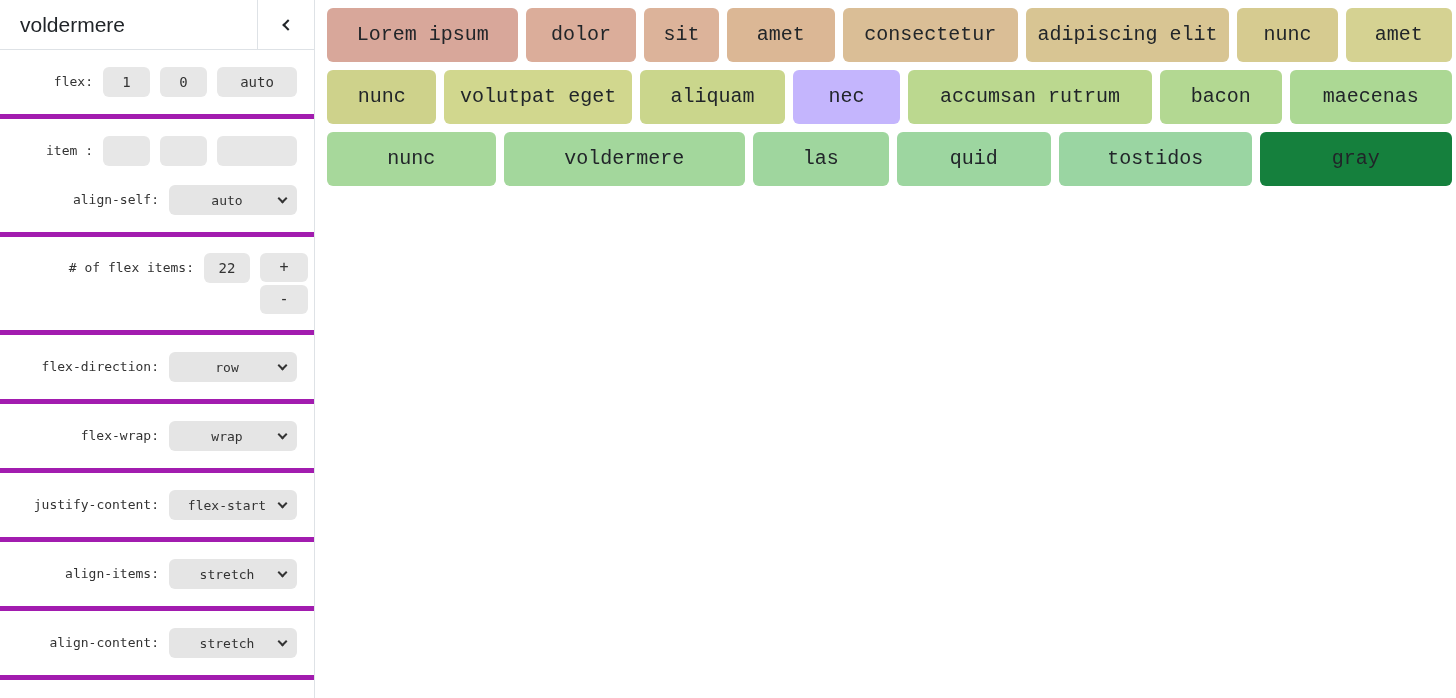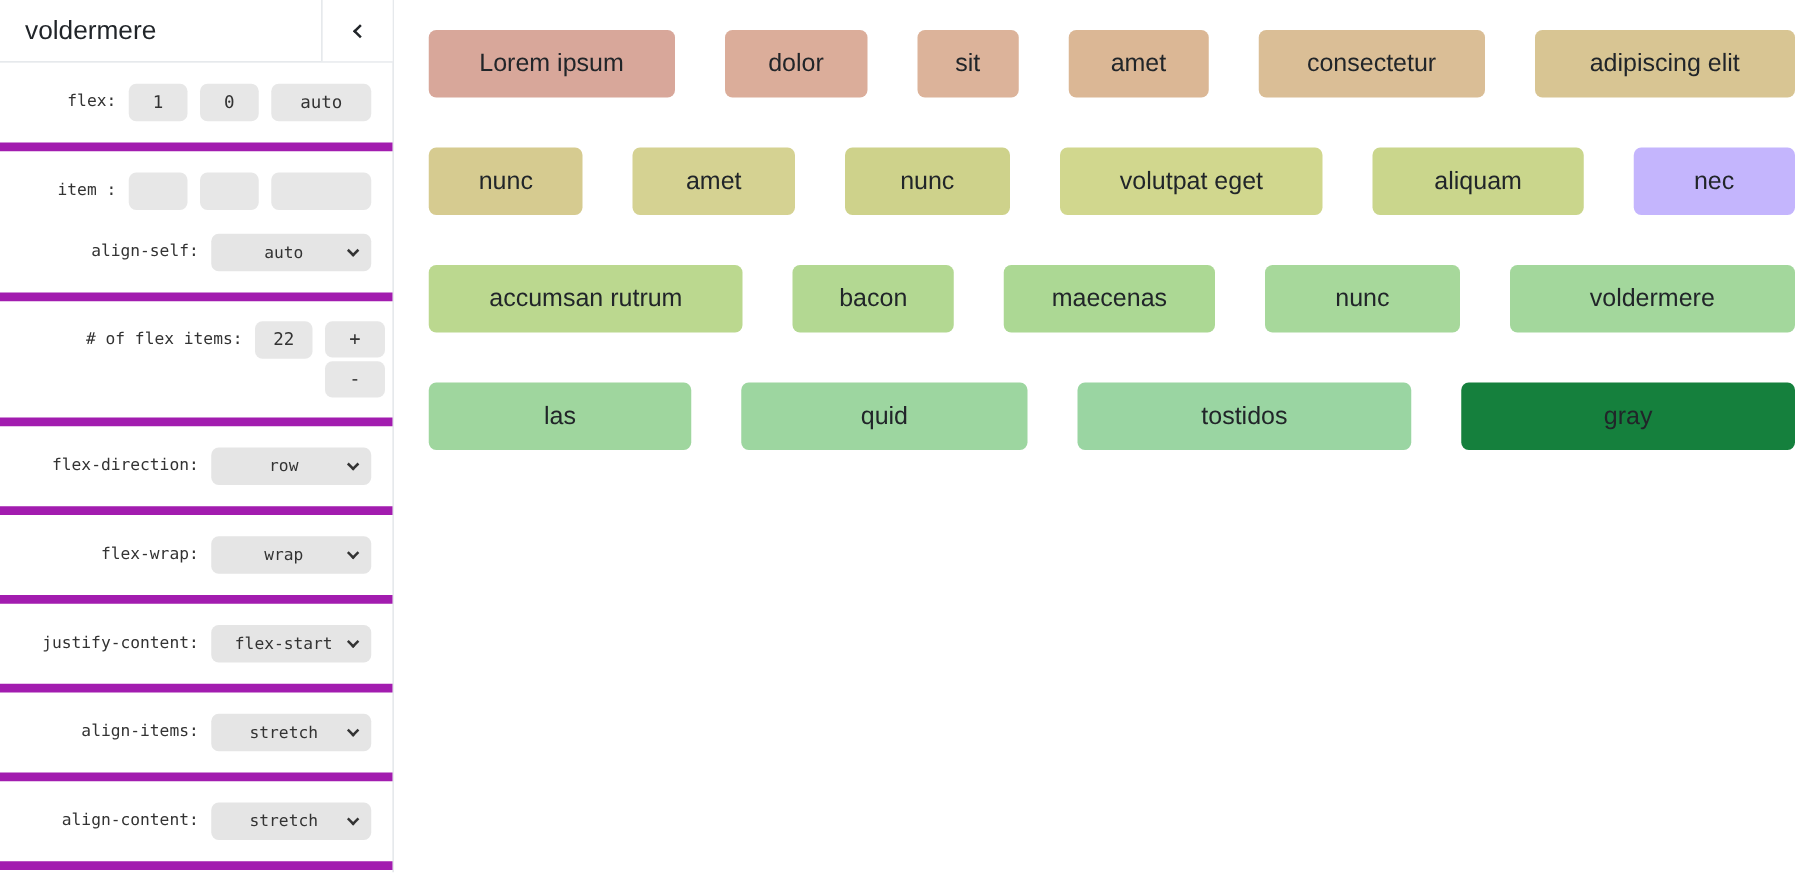--- a/index.html
+++ b/index.html
@@ -28,21 +28,21 @@
     width: 57px; border: none; background: #fff;
     border-left: 1px solid #dee2e6; cursor: pointer;
     display: flex; align-items: center; justify-content: center;
   }
   .chev-left {
     display: inline-block; width: 8px; height: 8px;
     border-left: 2px solid #212529; border-bottom: 2px solid #212529;
     transform: rotate(45deg); margin-left: 3px;
   }
   section.sb-section {
-    border-bottom: 7px solid #a21caf;
+    border-bottom: 5px solid #a21caf;
     padding: 17px 17px; display: flex; flex-direction: column; gap: 19px;
   }
   section.sb-section.count { padding: 16px 6px; }
   .row {
     display: flex; justify-content: flex-end; align-items: center;
   }
   .row.top { align-items: flex-start; }
   .lbl {
     font-family: "DejaVu Sans Mono", monospace;
     font-size: 13px; color: #333; line-height: 30px; white-space: pre;
@@ -78,23 +78,23 @@
   }
 
   
   main.stage { flex: 1; min-width: 0; }
   .canvas {
     display: flex; flex-direction: row; flex-wrap: wrap;
     justify-content: flex-start; align-items: stretch; align-content: flex-start;
     padding: 4px 0 4px 8px;
   }
   .flex-item {
-    flex: 1 0 auto; margin: 20px; height: 54px; line-height: 54px;
+    flex: 1 0 auto; margin: 4px; height: 54px; line-height: 54px;
     border-radius: 6px; text-align: center; white-space: nowrap;
-    font-family: Liberation Sans, sans-serif; font-size: 20px; color: #212529;
+    font-family: Liberation Mono, monospace; font-size: 20px; color: #212529;
     cursor: pointer;
   }
 </style>
 </head>
 <body>
 
 <aside class="sidebar">
   <div class="sb-header">
     <div class="sb-title">voldermere</div>
     <button class="collapse-btn">

